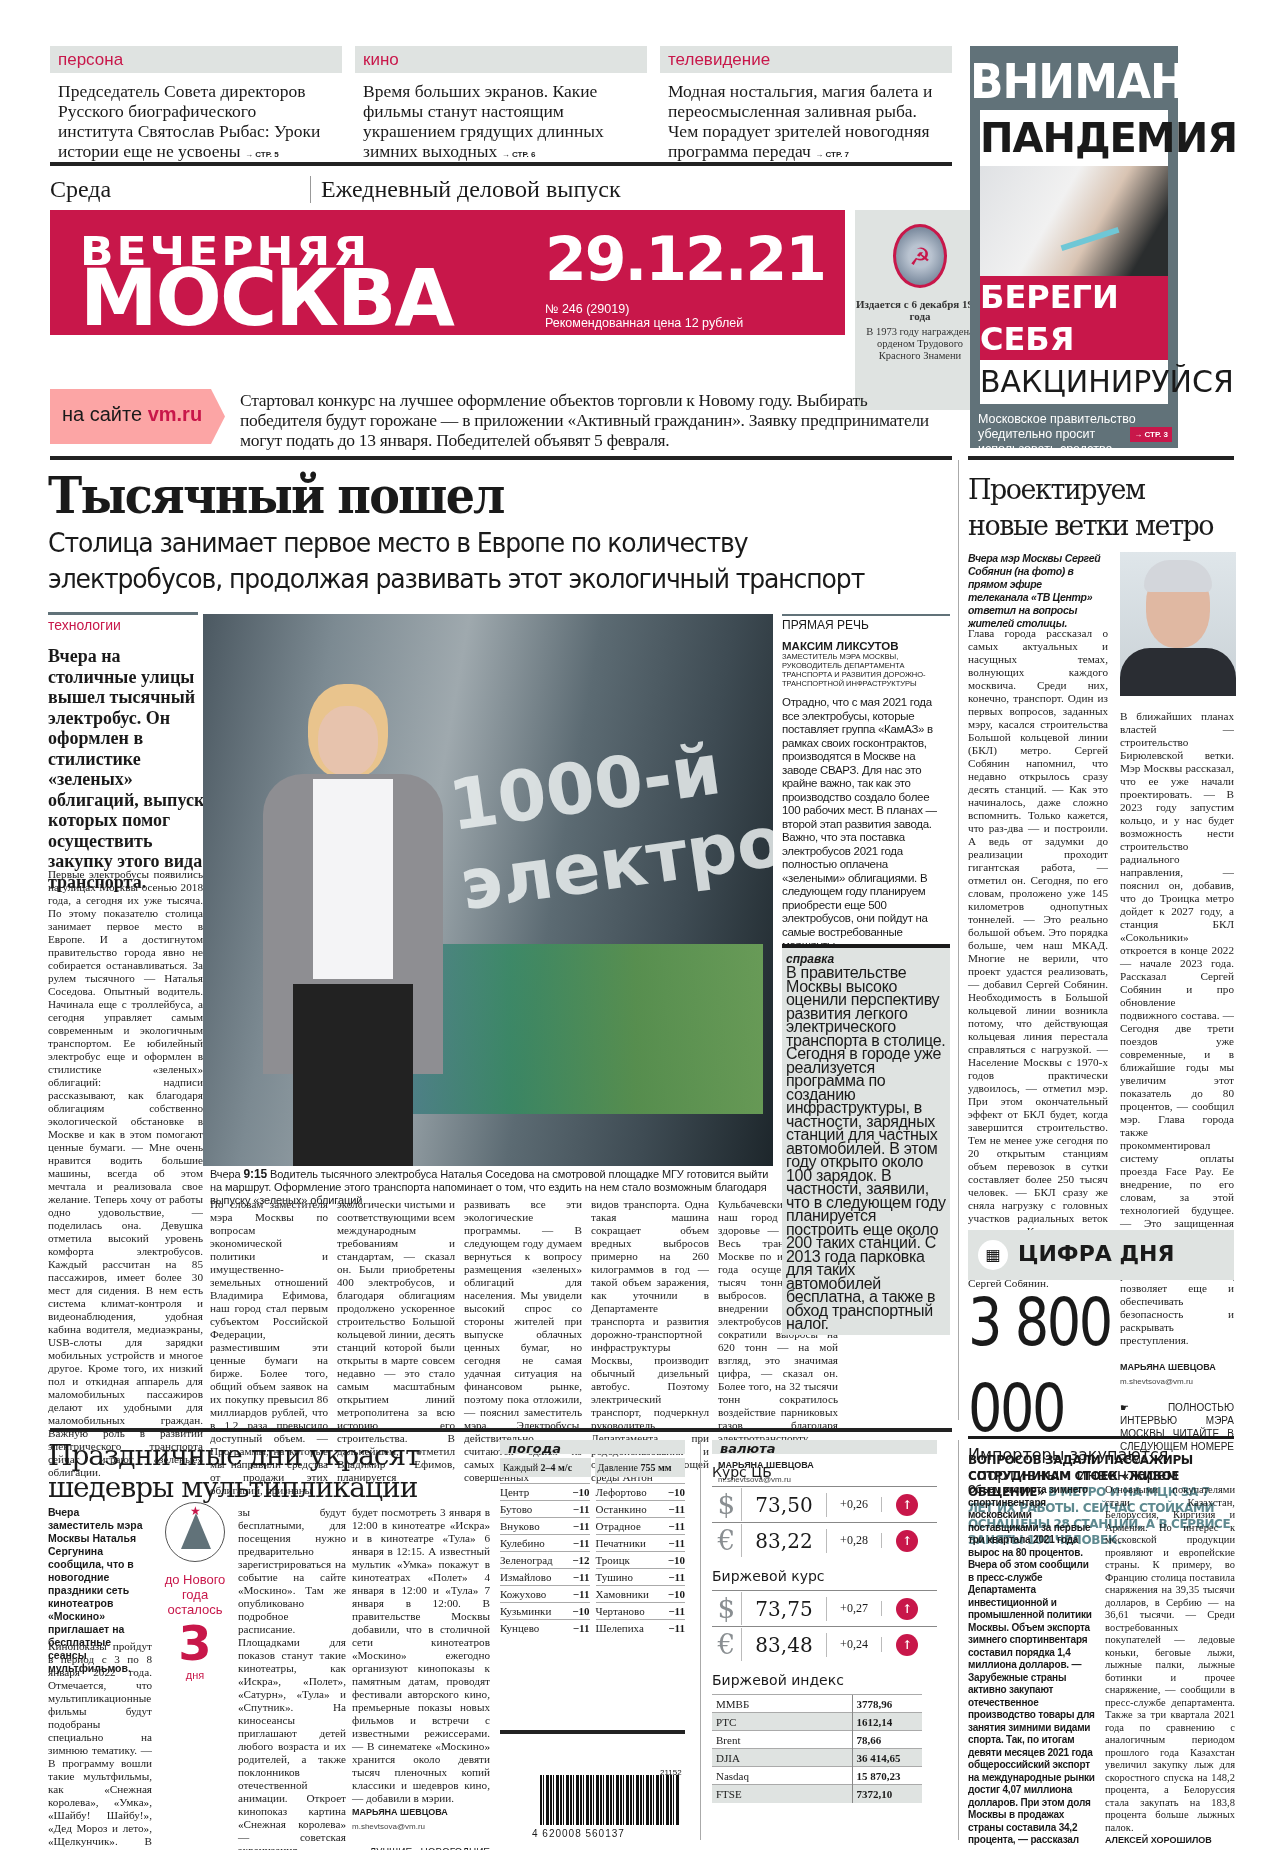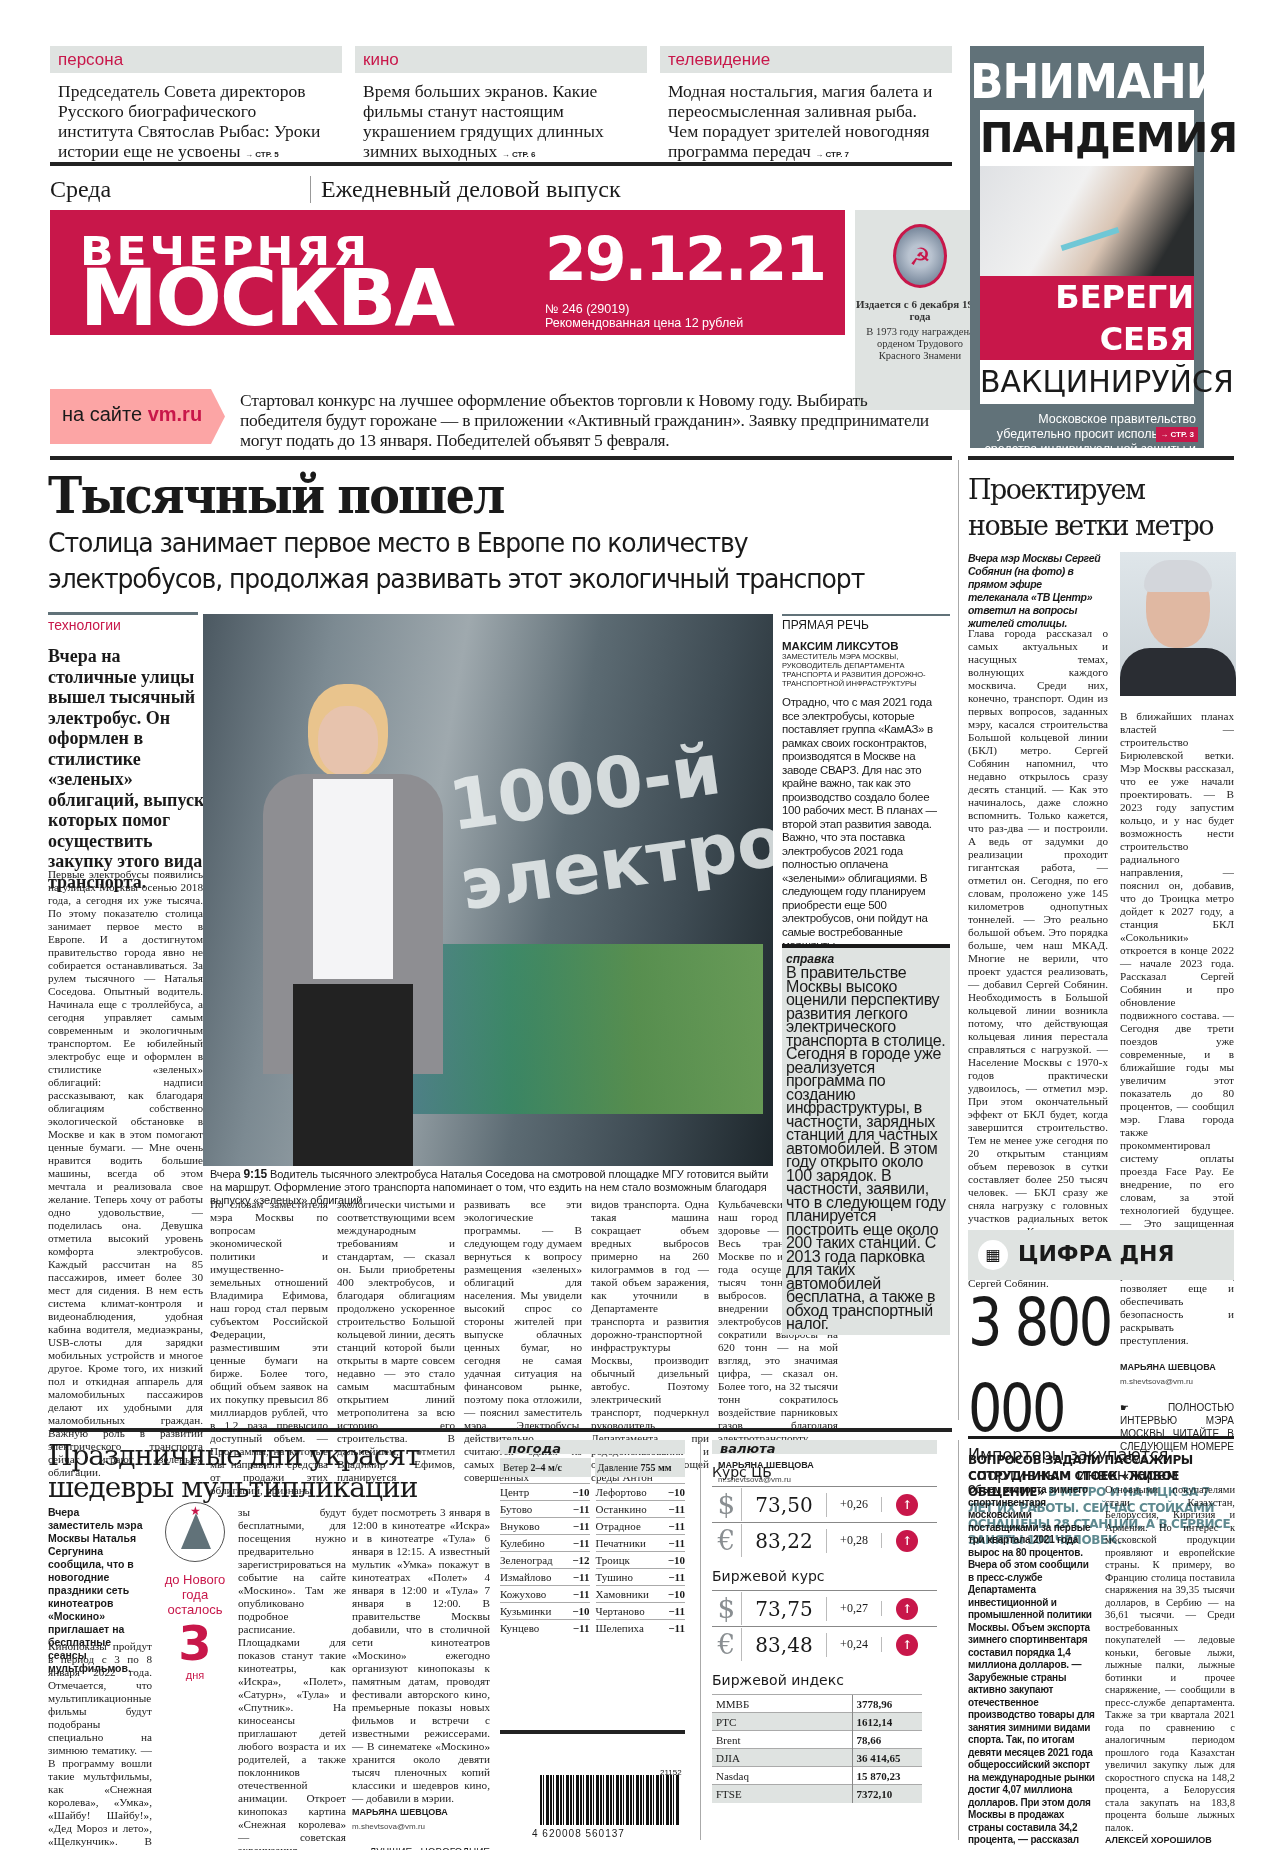--- a/index.html
+++ b/index.html
@@ -26,21 +26,21 @@
   .medal::after { content: "☭"; position: absolute; left: 0; right: 0; top: 16px; color: #c8174a; font-size: 24px; }
   .medal-box .b1 { font-weight: bold; font-size: 11px; line-height: 12px; }
   .medal-box .b2 { font-size: 10.5px; line-height: 12px; margin-top: 4px; }
 
   
   .vmru { position: absolute; left: 50px; top: 389px; width: 175px; height: 55px; background: #fca5a5; clip-path: polygon(0 0, 92% 0, 100% 50%, 92% 100%, 0 100%); font-family: "Liberation Sans", sans-serif; font-size: 20px; padding: 14px 12px; }
   .vmru b { color: #c8174a; }
   .vmru-text { position: absolute; left: 240px; top: 390px; font-family: "Liberation Serif", serif; font-size: 17.5px; line-height: 20px; letter-spacing: -0.3px; }
 
   
-  .covid { position: absolute; left: 970px; top: 46px; width: 234px; height: 402px; background: #617279; color: #fff; text-align: right; }
+  .covid { position: absolute; left: 970px; top: 46px; width: 208px; height: 402px; background: #617279; color: #fff; text-align: left; }
   .covid .h1 { font-family: "DejaVu Sans", sans-serif; font-size: 44px; font-weight: bold; letter-spacing: -1px; margin-top: 10px; line-height: 50px; transform: scaleY(1.1); }
   .covid .h2 { background: #fff; color: #1a1a1a; margin: 4px 10px 0; font-family: "DejaVu Sans", sans-serif; font-size: 40px; line-height: 56px; font-weight: bold; letter-spacing: -1px; }
   .covid .photo { margin: 0 10px; height: 110px; background: linear-gradient(120deg, #dfe1e4 0%, #f1f1f1 40%, #d9c4b3 60%, #2a2d2e 85%); position: relative; }
   .covid .syr { position: absolute; left: 80px; top: 70px; width: 60px; height: 6px; background: #6fc7d6; transform: rotate(-18deg); }
   .covid .h3 { background: #c8174a; margin: 0 10px; font-family: "DejaVu Sans", sans-serif; font-weight: 900; font-size: 32px; line-height: 42px; }
   .covid .h4 { background: #fff; color: #1a1a1a; margin: 0 10px; font-family: "DejaVu Sans", sans-serif; font-size: 30px; line-height: 44px; }
   .covid .txt { font-family: "Liberation Sans", sans-serif; font-size: 12.5px; line-height: 15px; margin-top: 8px; padding: 0 8px; }
   .covid .pg { position: absolute; right: 6px; bottom: 6px; background: #c8174a; font-family: "Liberation Sans", sans-serif; font-size: 8px; font-weight: bold; padding: 3px 4px; }
 
   
@@ -269,21 +269,21 @@
 <div class="body-col" style="left:352px; top:1506px; width:138px;">
   <span>будет посмотреть 3 января в 12:00 в кинотеатре «Искра» и в кинотеатре «Тула» 6 января в 12:15. А известный мультик «Умка» покажут в кинотеатрах «Полет» 4 января в 12:00 и «Тула» 7 января в 12:00. В правительстве Москвы добавили, что в столичной сети кинотеатров «Москино» ежегодно организуют кинопоказы к памятным датам, проводят фестивали авторского кино, премьерные показы новых фильмов и встречи с известными режиссерами. — В синематеке «Москино» хранится около девяти тысяч пленочных копий классики и шедевров кино, — добавили в мэрии.</span><br>
   <span class="byline">МАРЬЯНА ШЕВЦОВА</span><br>
   <span class="email">m.shevtsova@vm.ru</span><br><br>
   <span class="more"><span>☛ </span><span>ЛУЧШИЕ НОВОГОДНИЕ КИНОПРЕМЬЕРЫ</span> </span>
 </div>
 
 <div class="weather">
   <div class="wg-head">погода</div>
   <div class="wind-row">
-    <div><span>Ветер </span><b>2–4 м/с</b></div>
+    <div><span>Каждый </span><b>2–4 м/с</b></div>
     <div><span>Давление </span><b>755 мм</b></div>
   </div>
   <div class="w-tables">
     <div class="w-table">
       <div>
           <span>Центр</span>
           <span>−10</span>
         </div>
       <div>
           <span>Бутово</span>

